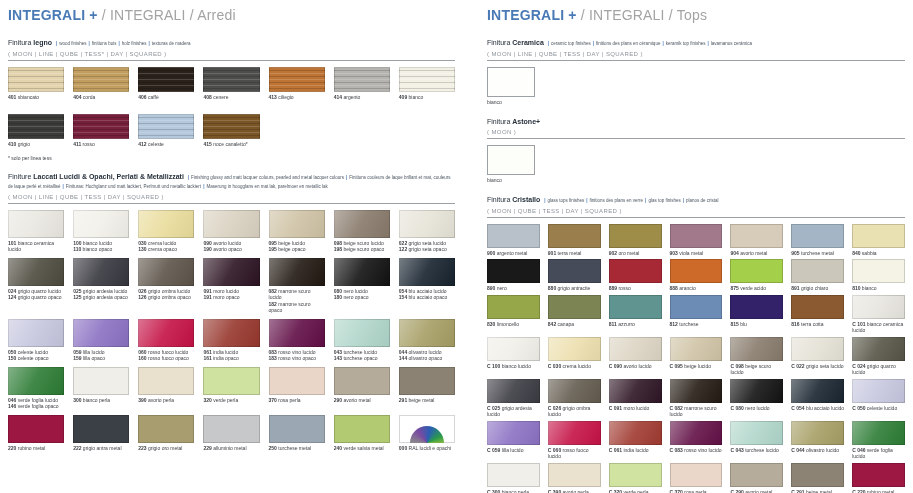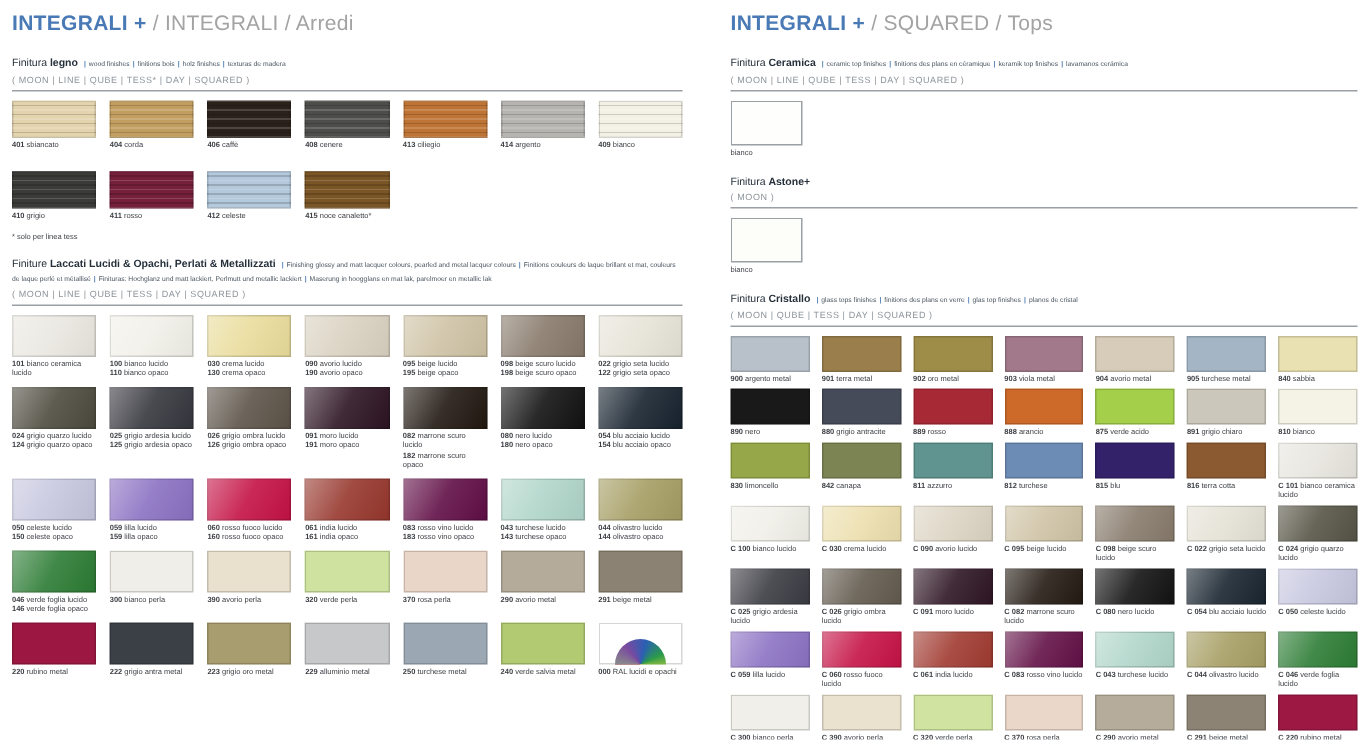--- a/index.html
+++ b/index.html
@@ -371,21 +371,21 @@
               <div><b>000</b> RAL lucidi e opachi</div>
             </div>
           </div>
         </div>
     </div>
   </section>
 
   <section class="page page-right">
     <h1>
       <span class="brand">INTEGRALI +</span>
-      <span class="path">/ SQUARED / Tops</span>
+      <span class="path">/ INTEGRALI / Tops</span>
     </h1>
 
     <div class="sec">
       <div class="sec-head">
         <span class="sec-label">Finitura</span>
         <span class="sec-name">Ceramica</span>
         <span class="sec-tags"><span class="tag-pipe">|</span><span>ceramic top finishes</span><span class="tag-pipe">|</span><span>finitions des plans en céramique</span><span class="tag-pipe">|</span><span>keramik top finishes</span><span class="tag-pipe">|</span><span>lavamanos cerámica</span></span>
       </div>
       <div class="programs">( MOON | LINE | QUBE | TESS | DAY | SQUARED )</div>
       <hr class="rule">

